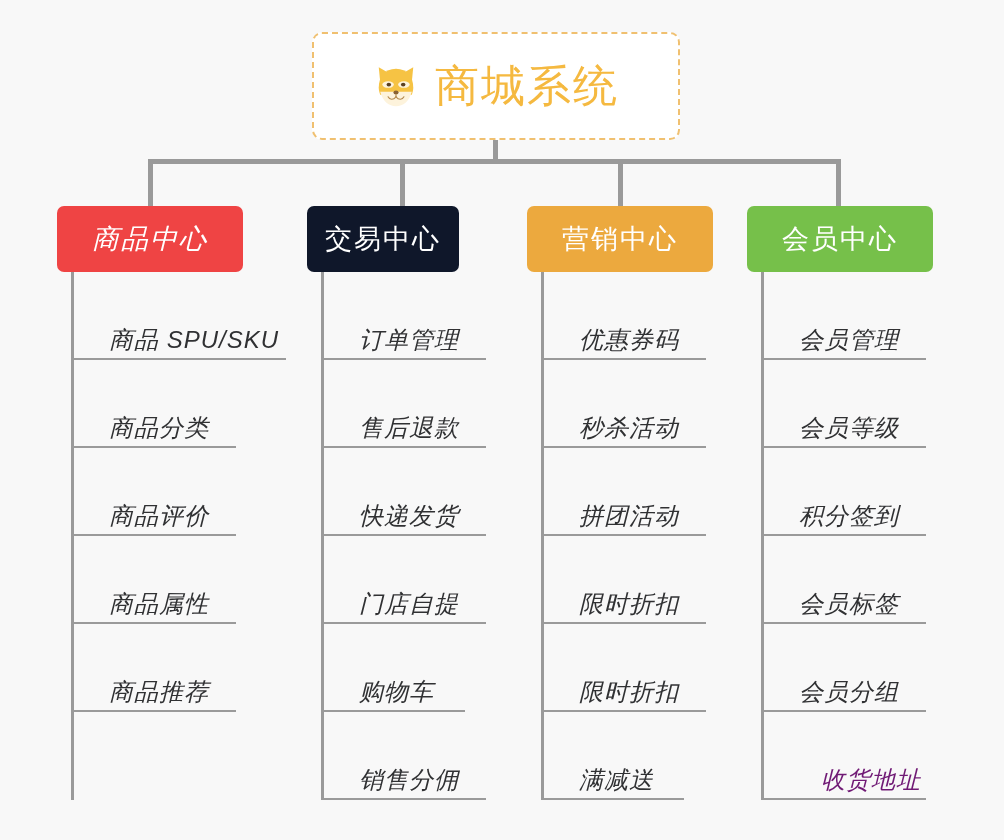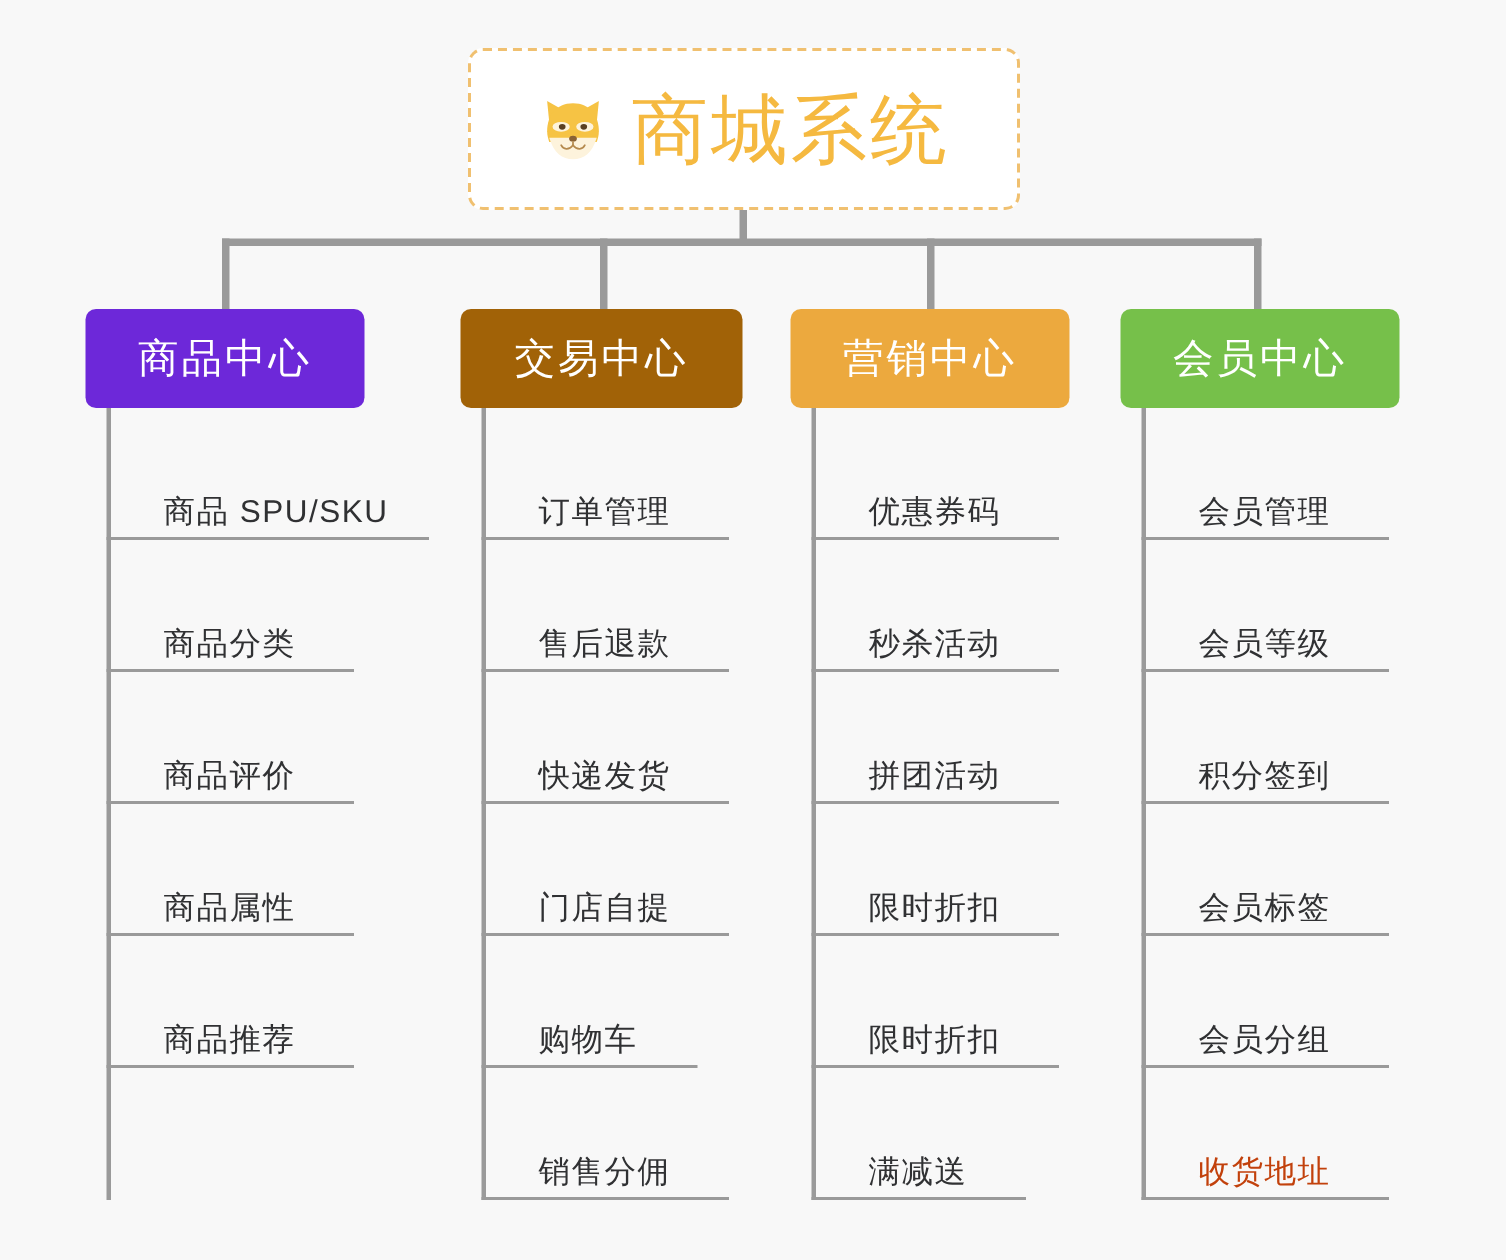--- a/index.html
+++ b/index.html
@@ -31,21 +31,21 @@
     box-sizing: border-box;
     background: #ffffff;
     border: 2px dashed #f0c070;
     border-radius: 10px;
     display: flex;
     align-items: center;
     justify-content: center;
     gap: 16px;
   }
   .root-title {
-    font-size: 51px;
+    font-size: 44px;
     color: #f5b940;
     letter-spacing: 2px;
     line-height: 1;
     white-space: nowrap;
   }
   .shiba-icon {
     width: 46px;
     height: 46px;
     flex: 0 0 auto;
     display: block;
@@ -108,27 +108,28 @@
   .leaf {
     position: relative;
     height: 88px;
     box-sizing: border-box;
     display: flex;
     align-items: flex-end;
     padding-left: 38px;
     padding-bottom: 7px;
   }
   .leaf-label {
-    font-size: 21px;
+    font-size: 24px;
     color: #303133;
     line-height: 1.1;
     white-space: nowrap;
     letter-spacing: 1px;
     position: relative;
     z-index: 2;
+    font-style: italic;
   }
   .leaf-underline {
     position: absolute;
     left: 0;
     bottom: 0;
     height: 2px;
     background: #9a9a9a;
     z-index: 1;
   }
 </style>
@@ -167,21 +168,21 @@
 
   <div id="drops">
       <div class="conn conn-drop" style="left: 148px; background: rgb(154, 154, 154);"></div>
       <div class="conn conn-drop" style="left: 400px; background: rgb(154, 154, 154);"></div>
       <div class="conn conn-drop" style="left: 618px; background: rgb(154, 154, 154);"></div>
       <div class="conn conn-drop" style="left: 836px; background: rgb(154, 154, 154);"></div>
     </div>
 
   <div id="columns">
       <div class="column" style="left: 57px; width: 186px;">
-        <div class="cat-box" style="background: #6d28d9; width: 186px;">
+        <div class="cat-box" style="background: #ef4444; width: 186px; font-style: italic;">
           <span>商品中心</span>
         </div>
         <div class="leaf-area">
           <div class="spine" style="background: rgb(154, 154, 154); height: 528px;"></div>
           <div class="leaf">
             <div class="leaf-underline" style="width: 215px; background: rgb(154, 154, 154);"></div>
             <span class="leaf-label" style="color: rgb(48, 49, 51);">商品 SPU/SKU</span>
           </div>
           <div class="leaf">
             <div class="leaf-underline" style="width: 165px; background: rgb(154, 154, 154);"></div>
@@ -195,21 +196,21 @@
             <div class="leaf-underline" style="width: 165px; background: rgb(154, 154, 154);"></div>
             <span class="leaf-label" style="color: rgb(48, 49, 51);">商品属性</span>
           </div>
           <div class="leaf">
             <div class="leaf-underline" style="width: 165px; background: rgb(154, 154, 154);"></div>
             <span class="leaf-label" style="color: rgb(48, 49, 51);">商品推荐</span>
           </div>
         </div>
       </div>
       <div class="column" style="left: 307px; width: 188px;">
-        <div class="cat-box" style="background: #a16207; width: 188px;">
+        <div class="cat-box" style="background: #0f172a; width: 152px;">
           <span>交易中心</span>
         </div>
         <div class="leaf-area">
           <div class="spine" style="background: rgb(154, 154, 154); height: 528px;"></div>
           <div class="leaf">
             <div class="leaf-underline" style="width: 165px; background: rgb(154, 154, 154);"></div>
             <span class="leaf-label" style="color: rgb(48, 49, 51);">订单管理</span>
           </div>
           <div class="leaf">
             <div class="leaf-underline" style="width: 165px; background: rgb(154, 154, 154);"></div>
@@ -286,19 +287,19 @@
           <div class="leaf">
             <div class="leaf-underline" style="width: 165px; background: rgb(154, 154, 154);"></div>
             <span class="leaf-label" style="color: rgb(48, 49, 51);">会员标签</span>
           </div>
           <div class="leaf">
             <div class="leaf-underline" style="width: 165px; background: rgb(154, 154, 154);"></div>
             <span class="leaf-label" style="color: rgb(48, 49, 51);">会员分组</span>
           </div>
           <div class="leaf">
             <div class="leaf-underline" style="width: 165px; background: rgb(154, 154, 154);"></div>
-            <span class="leaf-label" style="color: #c2410c;">收货地址</span>
+            <span class="leaf-label" style="color: #701a75; margin-left: 22px;">收货地址</span>
           </div>
         </div>
       </div>
     </div>
 
 </div>
 
 </body></html>

